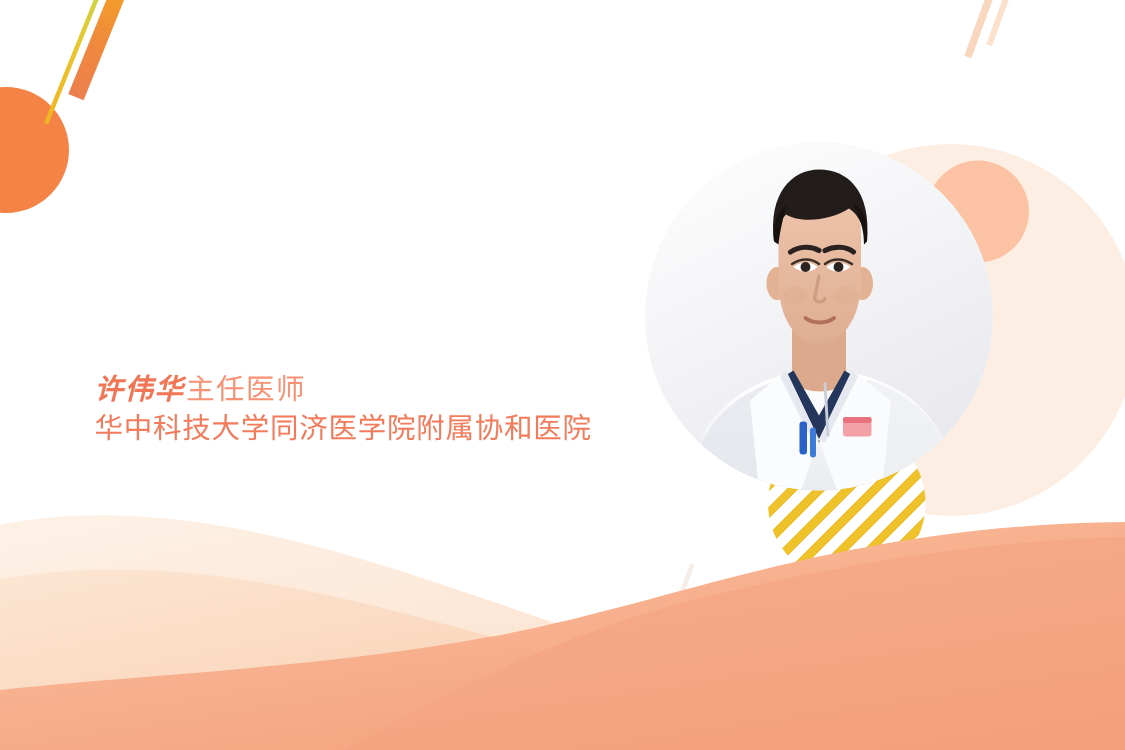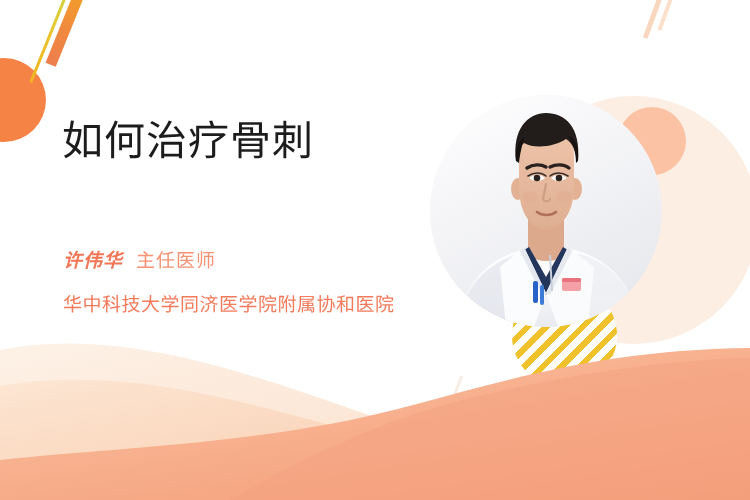--- a/index.html
+++ b/index.html
@@ -137,25 +137,25 @@
     font-weight: bold;
     color: #F07656;
     letter-spacing: 1px;
     font-style: italic;
   }
   #doctor-title {
     font-size: 19px;
     font-weight: 400;
     color: #F79274;
     letter-spacing: 1px;
-    margin-left: 13px;
+    margin-left: 1px;
   }
   #hospital {
     position: absolute;
-    left: 63px; top: 291px;
+    left: 63px; top: 273px;
     font-size: 19px;
     line-height: 27px;
     color: #F37B5B;
     letter-spacing: 0.5px;
     width: 400px;
   }
 </style>
 </head>
 <body>
 
@@ -264,21 +264,20 @@
         <stop offset="0" stop-color="#FAC0A0"></stop>
         <stop offset="1" stop-color="#F49C77"></stop>
       </linearGradient>
     </defs>
     <path d="M0 50 C120 26 250 74 360 112 C470 150 600 158 750 120 L750 200 L0 200 Z" fill="url(#waveLight)"></path>
     <path d="M0 86 C130 64 250 104 370 136 C480 164 620 166 750 126 L750 200 L0 200 Z" fill="url(#waveMid)"></path>
     <path d="M0 160 C90 150 210 146 330 124 C450 102 560 50 750 48 L750 200 L0 200 Z" fill="url(#waveStrong)"></path>
     <path d="M230 200 C300 160 380 120 470 98 C560 76 660 60 750 58 L750 200 Z" fill="#F4A382" opacity="0.55"></path>
   </svg>
 
-  <div id="title">如何治疗骨刺</div>
 
   <div id="doctor-line">
     <span id="doctor-name">许伟华</span><span id="doctor-title">主任医师</span>
   </div>
 
   <div id="hospital">
     <div>华中科技大学同济医学院附属协和医院</div>
   </div>
 
 </div>

